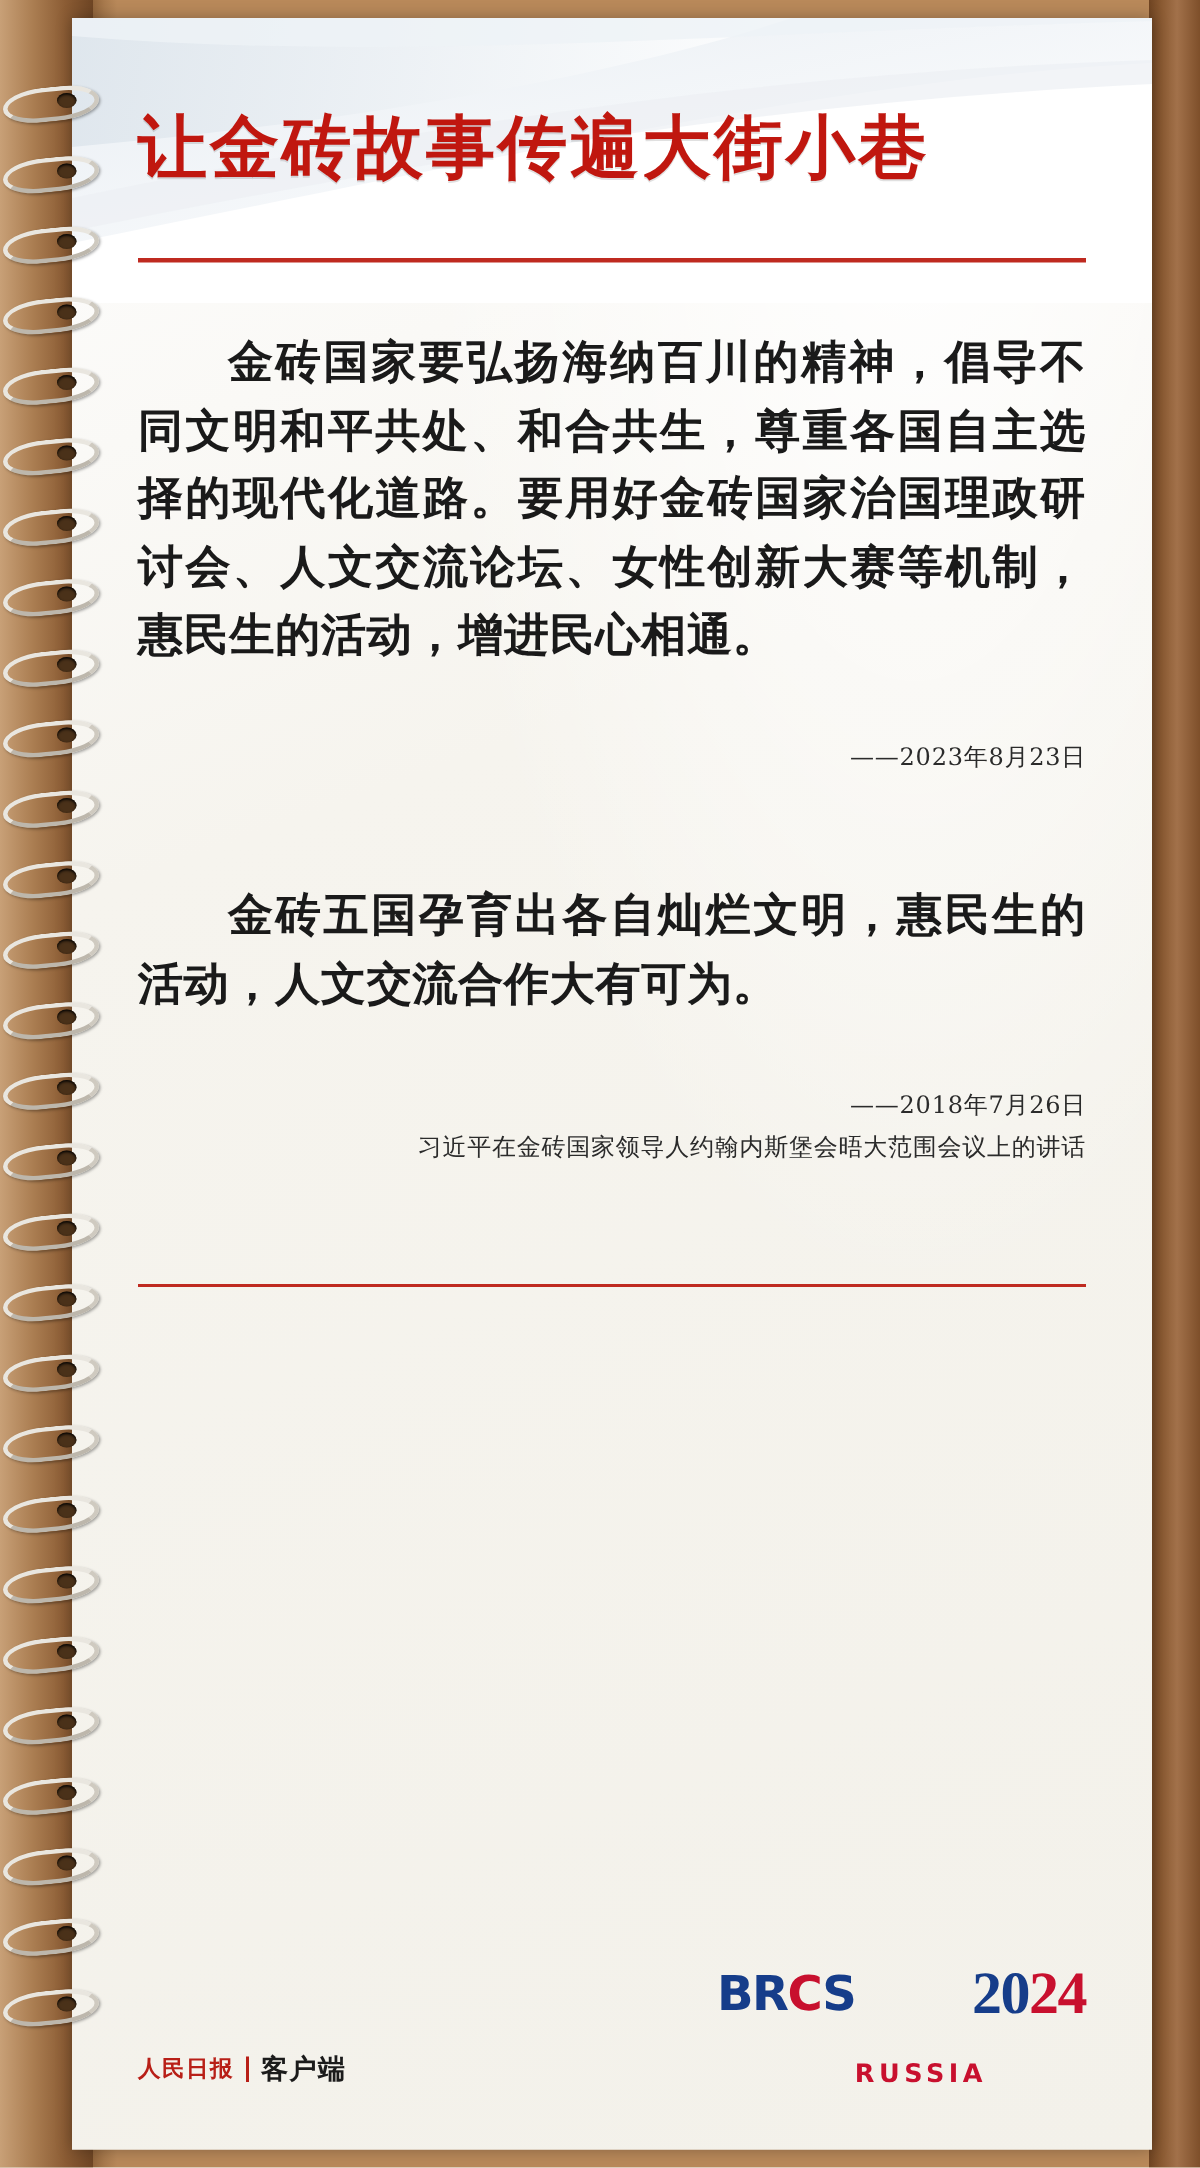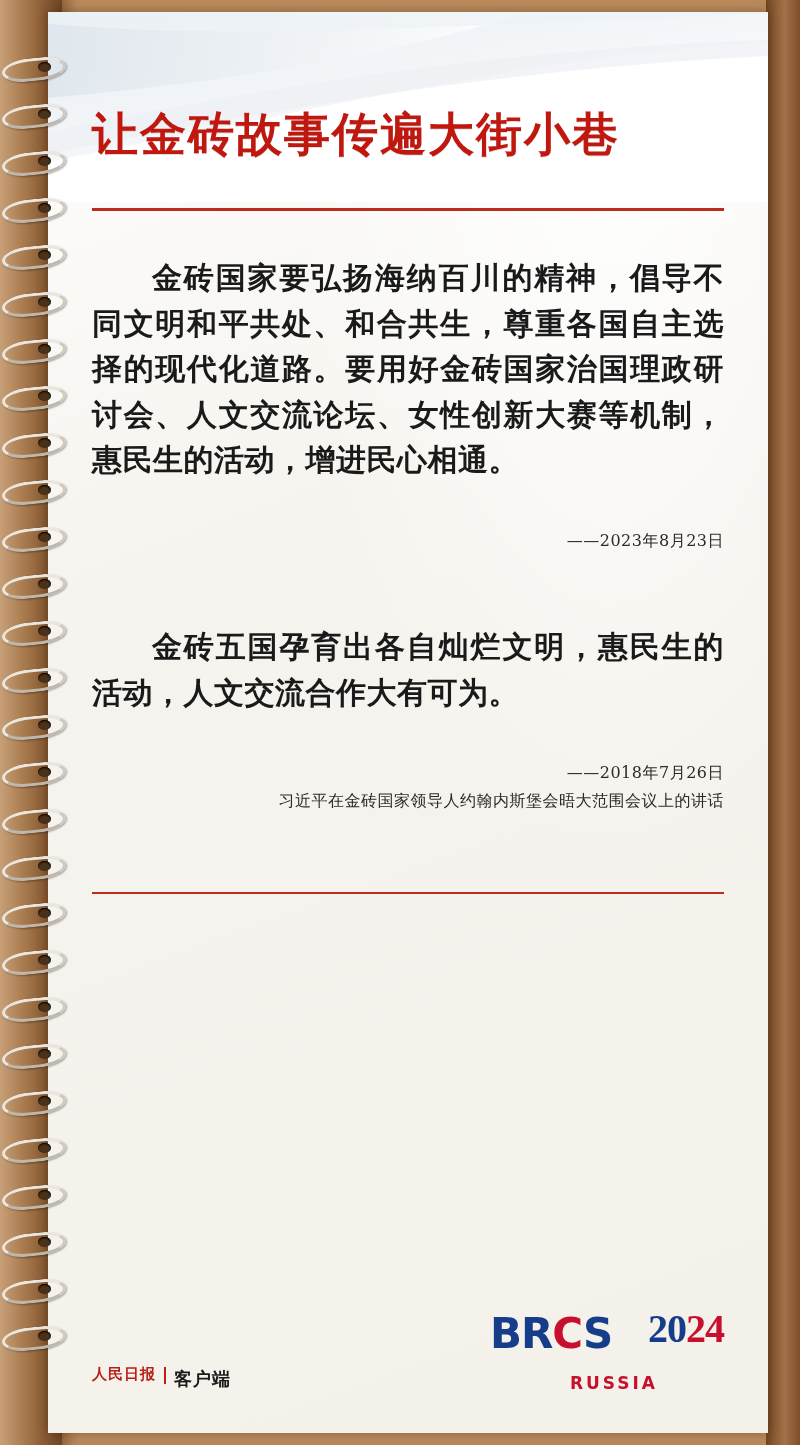--- a/index.html
+++ b/index.html
@@ -114,21 +114,21 @@
     left: 0;
     top: 0;
     width: 720px;
     height: 1421px;
     padding: 0 44px;
     box-sizing: border-box;
   }
 
   .title {
     margin: 0;
-    padding-top: 92px;
+    padding-top: 56px;
     font-family: "DejaVu Serif", "Liberation Serif", serif;
     font-size: 46px;
     font-weight: bold;
     letter-spacing: 2px;
     color: #c0170f;
     text-align: left;
     text-shadow: 0 1px 0 rgba(0,0,0,0.12);
   }
 
   .rule-top {
@@ -178,20 +178,21 @@
     left: 44px;
     right: 44px;
     bottom: 36px;
     height: 86px;
   }
   .brand {
     position: absolute;
     left: 0;
     bottom: 6px;
     display: flex;
+    align-items: center;
     gap: 8px;
   }
   .brand-mark {
     font-family: "DejaVu Serif", serif;
     font-size: 15px;
     font-weight: bold;
     color: #b81f17;
     letter-spacing: 1px;
     line-height: 1;
   }
@@ -210,25 +211,25 @@
 
   .brics-logo {
     position: absolute;
     right: 0;
     bottom: 0;
     width: 250px;
     height: 86px;
   }
   .brics-word {
     position: absolute;
-    left: 16px;
+    left: 4px;
     top: 2px;
     font-family: "DejaVu Sans", sans-serif;
     font-weight: bold;
-    font-size: 42px;
+    font-size: 32px;
     letter-spacing: -1px;
     color: #163d8a;
     line-height: 1;
   }
   .brics-word .c-red { color: #c8102e; }
   .brics-year {
     position: absolute;
     right: 0;
     top: -2px;
     font-family: Liberation Serif, serif;

